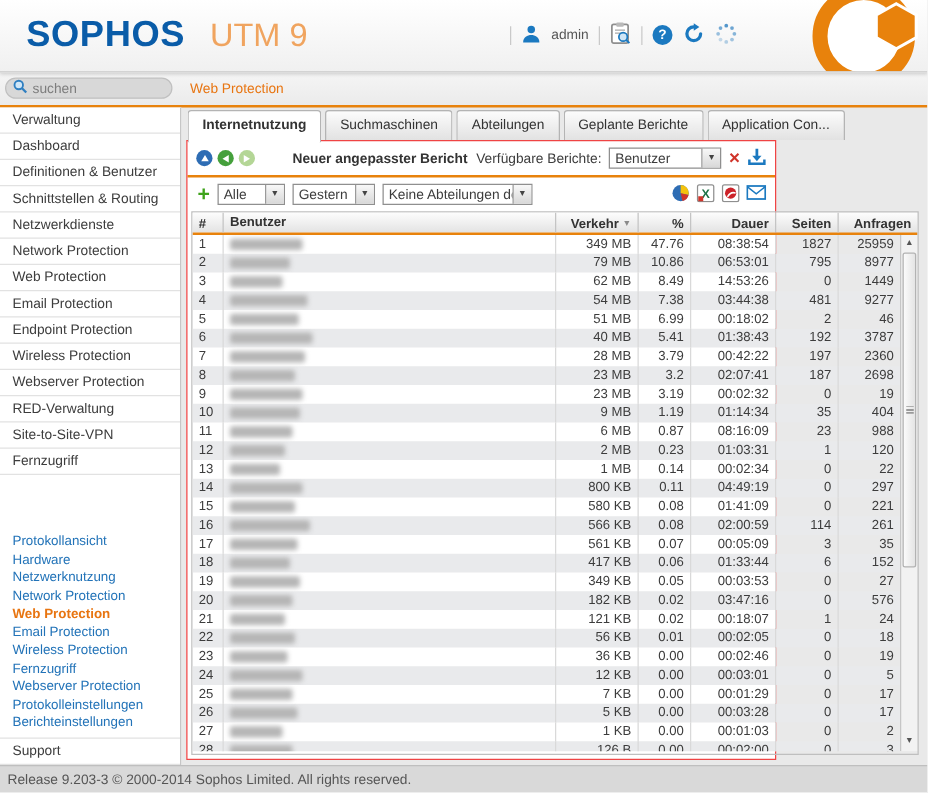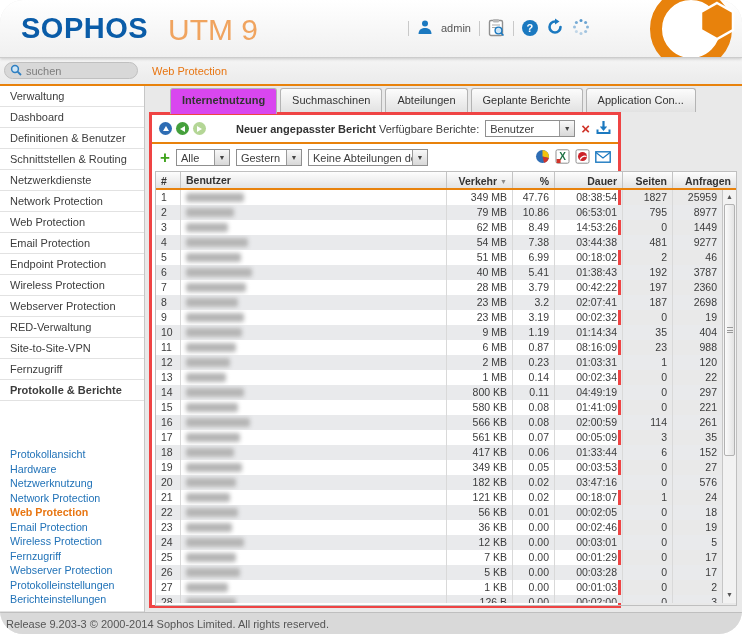--- a/index.html
+++ b/index.html
@@ -1,23 +1,23 @@
 <!DOCTYPE html>
 <html><head>
 <meta charset="utf-8">
 <style>
   html,body{margin:0;padding:0;}
   .app{position:relative;width:742px;height:634px;background:#e9e9e9;overflow:hidden;
-       font-family:"Liberation Sans",sans-serif;font-size:11px;color:#3c3c3c;border-radius:23px;}
+       font-family:"Liberation Sans",sans-serif;font-size:11px;color:#3c3c3c;}
   
   .hdr{position:absolute;left:0;top:0;width:742px;height:57px;
        background:linear-gradient(#ffffff,#f0f0f0);border-bottom:1px solid #cccccc;
        box-shadow:0 1px 3px rgba(0,0,0,.18);z-index:5;}
   .brand{position:absolute;left:21px;top:12px;font-size:29px;font-weight:bold;color:#0a5ca8;letter-spacing:.5px;}
-  .product{position:absolute;left:168px;top:13px;font-size:30px;color:#f0a45f;font-weight:normal;}
+  .product{position:absolute;left:168px;top:13px;font-size:26px;color:#f0a45f;font-weight:normal;}
   .hdr-right{position:absolute;left:408px;top:15px;height:26px;display:flex;align-items:center;gap:8px;}
   .vsep{width:1px;height:15px;background:#c9c9c9;}
   .admin-name{color:#555;font-size:11px;}
   .help-badge{width:16px;height:16px;border-radius:50%;background:#1b79c0;color:#fff;font-weight:bold;
        font-size:11px;text-align:center;line-height:16px;}
   .logo-badge{position:absolute;right:2px;top:0;width:95px;height:57px;overflow:hidden;}
   
   .subhdr{position:absolute;left:0;top:58px;width:742px;height:26px;
        background:linear-gradient(#f5f5f5,#ebebeb);border-bottom:2px solid #e8820c;}
   .searchbox{position:absolute;left:4px;top:4px;width:134px;height:17px;border:1px solid #c0c0c0;
@@ -31,25 +31,25 @@
        color:#3c3c3c;cursor:pointer;white-space:nowrap;overflow:hidden;}
   .nav-item.section{font-weight:bold;}
   .subnav{padding:3px 0 4px 0;margin-top:43px;}
   .sub-item{height:14.5px;line-height:14.5px;padding-left:10px;color:#2273b8;font-size:10.7px;cursor:pointer;white-space:nowrap;}
   .sub-item.active{color:#e87511;font-weight:bold;}
   .nav-item.bottom{border-top:1px solid #e2e2e2;}
   
   .tabs{position:absolute;left:150px;top:88px;height:25px;display:flex;gap:3px;z-index:3;}
   .tab{height:23px;line-height:23px;padding:0 11px;border:1px solid #b4b4b4;border-bottom:none;
        border-radius:3px 3px 0 0;background:linear-gradient(#fcfcfc,#e2e2e2);color:#333;cursor:pointer;}
-  .tab.active{background:#d946ef;font-weight:bold;height:25px;margin-left:20px;}
+  .tab.active{background:#ffffff;font-weight:bold;height:25px;}
   .tab.disabled{color:#a9a9a9;}
   
   .panel{position:absolute;left:149px;top:112px;width:472px;height:496px;box-sizing:border-box;
-       background:#fff;border:3px solid #ef4444;z-index:2;}
+       background:#fff;border:1px solid #ef4444;z-index:2;}
   .tb1{height:27px;display:flex;align-items:center;border-bottom:2px solid #e8820c;}
   .circle{width:13px;height:13px;border-radius:50%;display:inline-flex;align-items:center;justify-content:center;margin-right:4px;cursor:pointer;}
   .circle.blue{background:#2e6db4;}
   .circle.green{background:#45a03c;}
   .circle.pale{background:#b4d696;}
   .arr-up{width:0;height:0;border-left:3px solid transparent;border-right:3px solid transparent;border-bottom:5px solid #fff;}
   .arr-left{width:0;height:0;border-top:3px solid transparent;border-bottom:3px solid transparent;border-right:5px solid #fff;}
   .arr-right{width:0;height:0;border-top:3px solid transparent;border-bottom:3px solid transparent;border-left:5px solid #fff;}
   .tb1-label{font-weight:bold;margin-left:26px;color:#333;}
   .tb1-right{margin-left:auto;display:flex;align-items:center;gap:6px;margin-right:7px;}
@@ -178,21 +178,20 @@
       <div class="nav-item">Netzwerkdienste</div>
       <div class="nav-item">Network Protection</div>
       <div class="nav-item">Web Protection</div>
       <div class="nav-item">Email Protection</div>
       <div class="nav-item">Endpoint Protection</div>
       <div class="nav-item">Wireless Protection</div>
       <div class="nav-item">Webserver Protection</div>
       <div class="nav-item">RED-Verwaltung</div>
       <div class="nav-item">Site-to-Site-VPN</div>
       <div class="nav-item">Fernzugriff</div>
-      <div class="nav-item section">Protokolle &amp; Berichte</div>
       <div class="subnav">
         <div class="sub-item">Protokollansicht</div>
         <div class="sub-item">Hardware</div>
         <div class="sub-item">Netzwerknutzung</div>
         <div class="sub-item">Network Protection</div>
         <div class="sub-item active">Web Protection</div>
         <div class="sub-item">Email Protection</div>
         <div class="sub-item">Wireless Protection</div>
         <div class="sub-item">Fernzugriff</div>
         <div class="sub-item">Webserver Protection</div>

